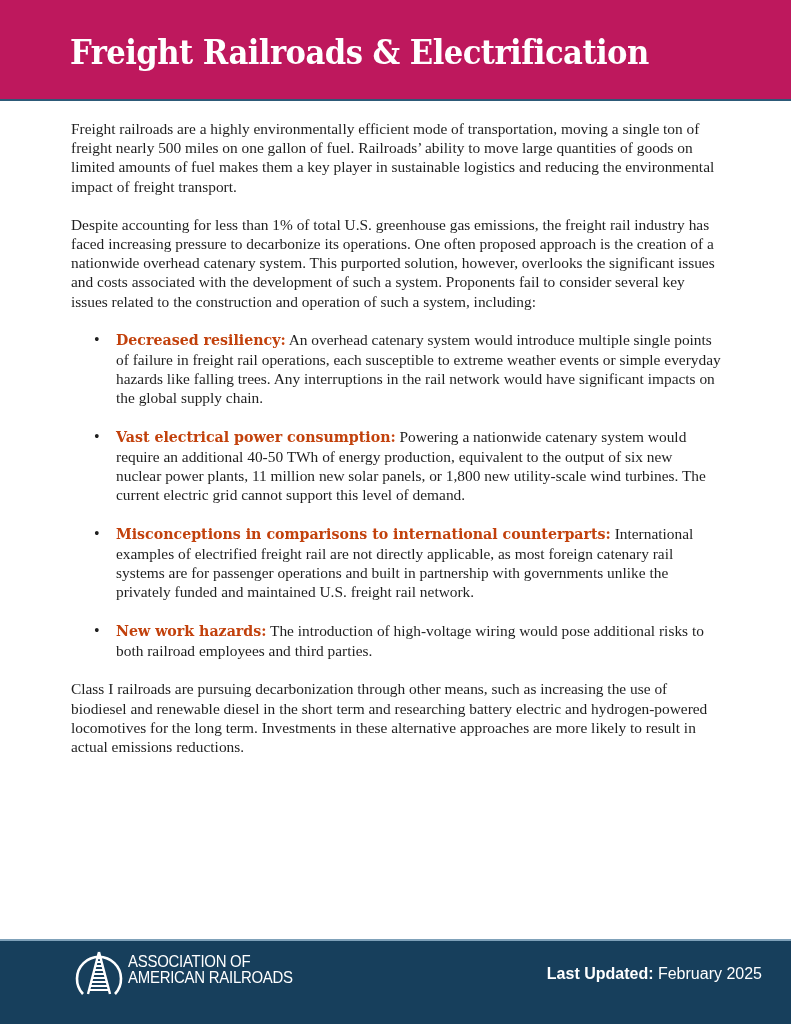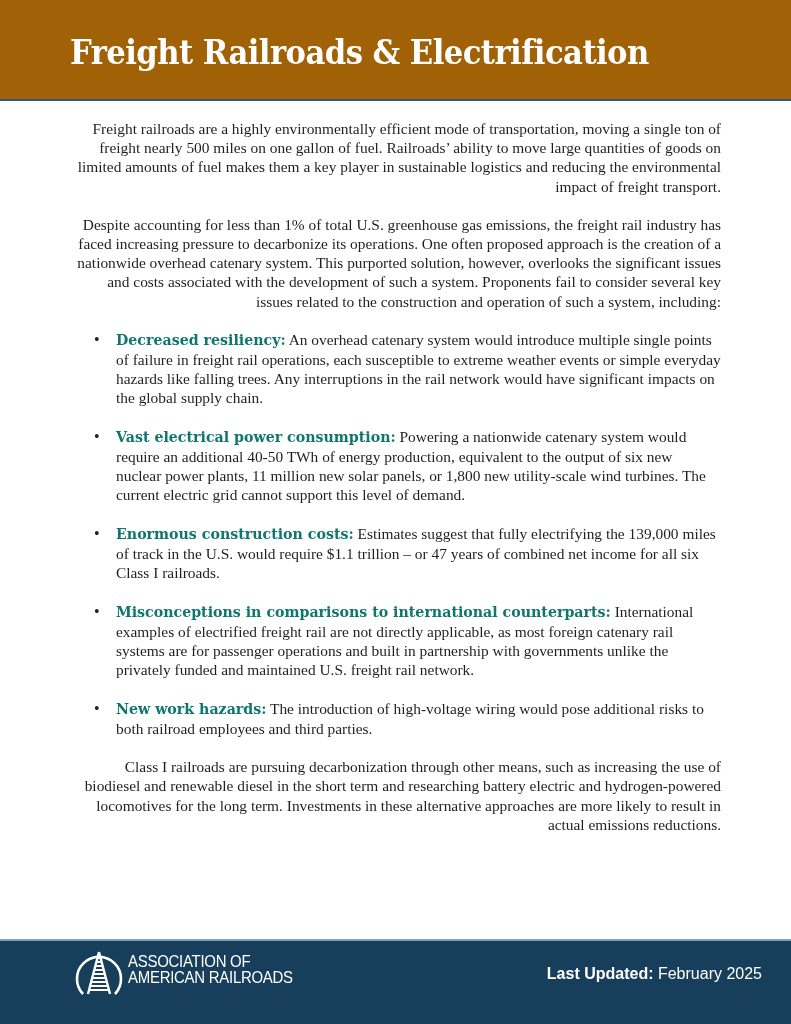--- a/index.html
+++ b/index.html
@@ -4,45 +4,45 @@
 <style>
   html, body { margin: 0; padding: 0; }
   body {
     width: 791px; height: 1024px; position: relative; overflow: hidden;
     background: #ffffff;
     font-family: "Liberation Serif", "DejaVu Serif", serif;
     color: #1f1f1f;
   }
   .header {
     position: absolute; left: 0; top: 0; width: 791px; height: 101px;
-    background: #a16207;
+    background: #be185d;
     border-bottom: 2px solid #2d5a78;
     box-sizing: border-box;
   }
   .header h1 {
     margin: 0; position: absolute; left: 70px; top: 36px;
     font-family: "DejaVu Serif", "Liberation Serif", serif;
     font-weight: bold; font-size: 33px; letter-spacing: -0.6px;
     color: #ffffff; line-height: 1;
     transform: scaleX(0.93); transform-origin: left center;
   }
   .content {
     position: absolute; left: 71px; top: 119px; width: 650px;
     font-size: 15.4px; line-height: 19.2px;
   }
-  .content p { margin: 0 0 19px 0; text-align: right; }
+  .content p { margin: 0 0 19px 0; }
   ul.points { list-style: none; margin: 0 0 19px 0; padding: 0; }
   ul.points li {
     position: relative; padding-left: 45px; margin-bottom: 19.2px;
   }
   ul.points li::before {
     content: "\2022"; position: absolute; left: 23px; top: 0; font-size: 16px;
     color: #1f1f1f;
   }
-  .term { color: #0f766e; font-weight: bold; font-family: "DejaVu Serif", serif; font-size: 14.2px; }
+  .term { color: #c2410c; font-weight: bold; font-family: "DejaVu Serif", serif; font-size: 14.2px; }
   .footer {
     position: absolute; left: 0; top: 939px; width: 791px; height: 85px;
     background: #173f5c;
     border-top: 2px solid #7fa1b9;
     box-sizing: border-box;
   }
   .logo { position: absolute; left: 73px; top: 5px; width: 52px; height: 52px; }
   .org-name {
     position: absolute; left: 128px; top: 13px;
     font-family: "Liberation Sans", "DejaVu Sans", sans-serif;
@@ -63,21 +63,20 @@
   <h1>Freight Railroads &amp; Electrification</h1>
 </div>
 
 <div class="content">
   <p>Freight railroads are a highly environmentally efficient mode of transportation, moving a single ton of freight nearly 500 miles on one gallon of fuel. Railroads’ ability to move large quantities of goods on limited amounts of fuel makes them a key player in sustainable logistics and reducing the environmental impact of freight transport.</p>
   <p>Despite accounting for less than 1% of total U.S. greenhouse gas emissions, the freight rail industry has faced increasing pressure to decarbonize its operations. One often proposed approach is the creation of a nationwide overhead catenary system. This purported solution, however, overlooks the significant issues and costs associated with the development of such a system. Proponents fail to consider several key issues related to the construction and operation of such a system, including:</p>
 
   <ul class="points">
     <li><span class="term">Decreased resiliency</span><span class="term">:</span><span> An overhead catenary system would introduce multiple single points of failure in freight rail operations, each susceptible to extreme weather events or simple everyday hazards like falling trees. Any interruptions in the rail network would have significant impacts on the global supply chain.</span></li>
     <li><span class="term">Vast electrical power consumption</span><span class="term">:</span><span> Powering a nationwide catenary system would require an additional 40-50 TWh of energy production, equivalent to the output of six new nuclear power plants, 11 million new solar panels, or 1,800 new utility-scale wind turbines. The current electric grid cannot support this level of demand.</span></li>
-    <li><span class="term">Enormous construction costs</span><span class="term">:</span><span> Estimates suggest that fully electrifying the 139,000 miles of track in the U.S. would require $1.1 trillion – or 47 years of combined net income for all six Class I railroads.</span></li>
     <li><span class="term">Misconceptions in comparisons to international counterparts</span><span class="term">:</span><span> International examples of electrified freight rail are not directly applicable, as most foreign catenary rail systems are for passenger operations and built in partnership with governments unlike the privately funded and maintained U.S. freight rail network.</span></li>
     <li><span class="term">New work hazards:</span><span class="term"></span><span> The introduction of high-voltage wiring would pose additional risks to both railroad employees and third parties.</span></li>
   </ul>
 
   <p>Class I railroads are pursuing decarbonization through other means, such as increasing the use of biodiesel and renewable diesel in the short term and researching battery electric and hydrogen-powered locomotives for the long term. Investments in these alternative approaches are more likely to result in actual emissions reductions.</p>
 </div>
 
 <div class="footer">
   <svg class="logo" viewBox="0 0 52 52">
     <path d="M10 48 A22 22 0 1 1 42 48" fill="none" stroke="#ffffff" stroke-width="2.6"></path>

